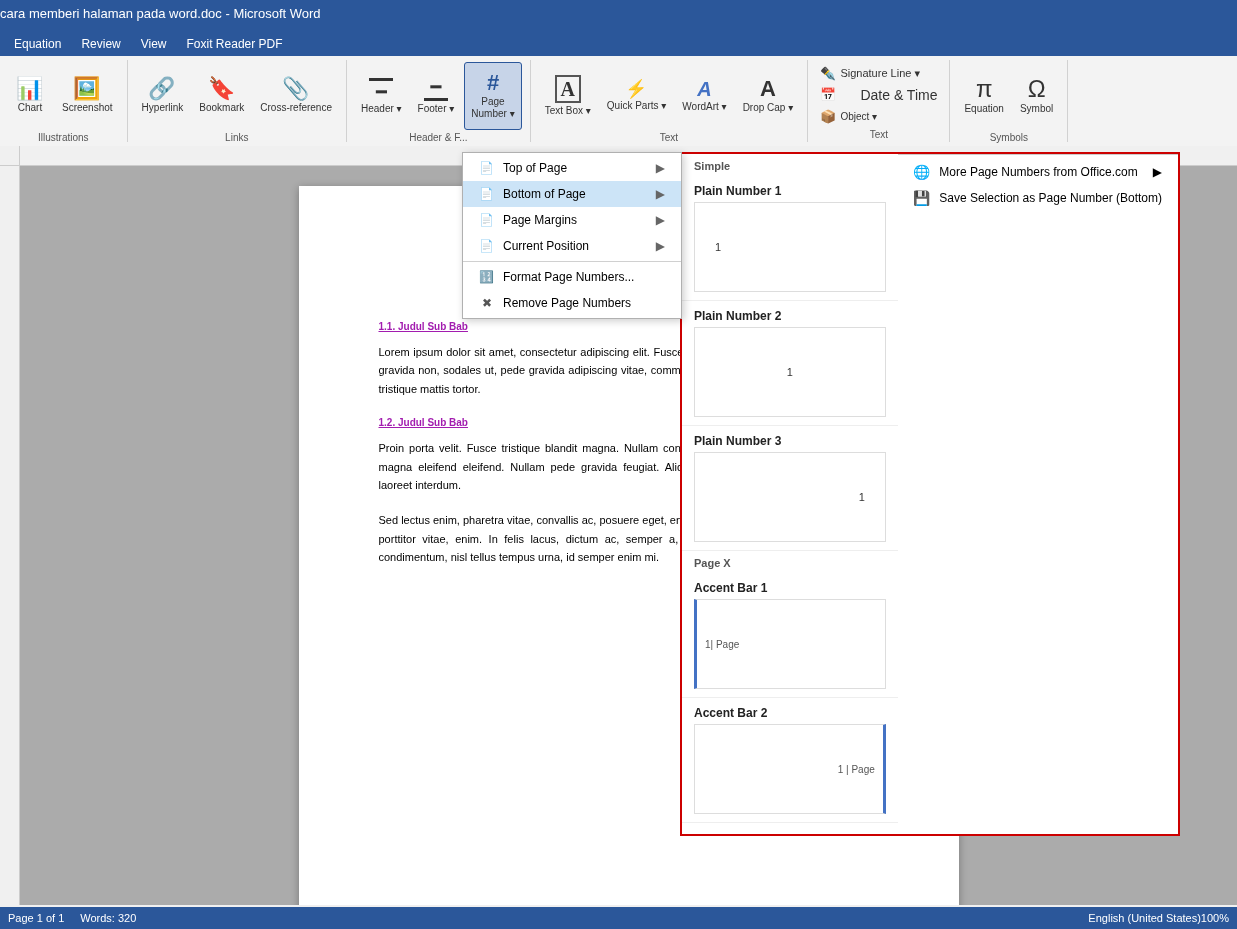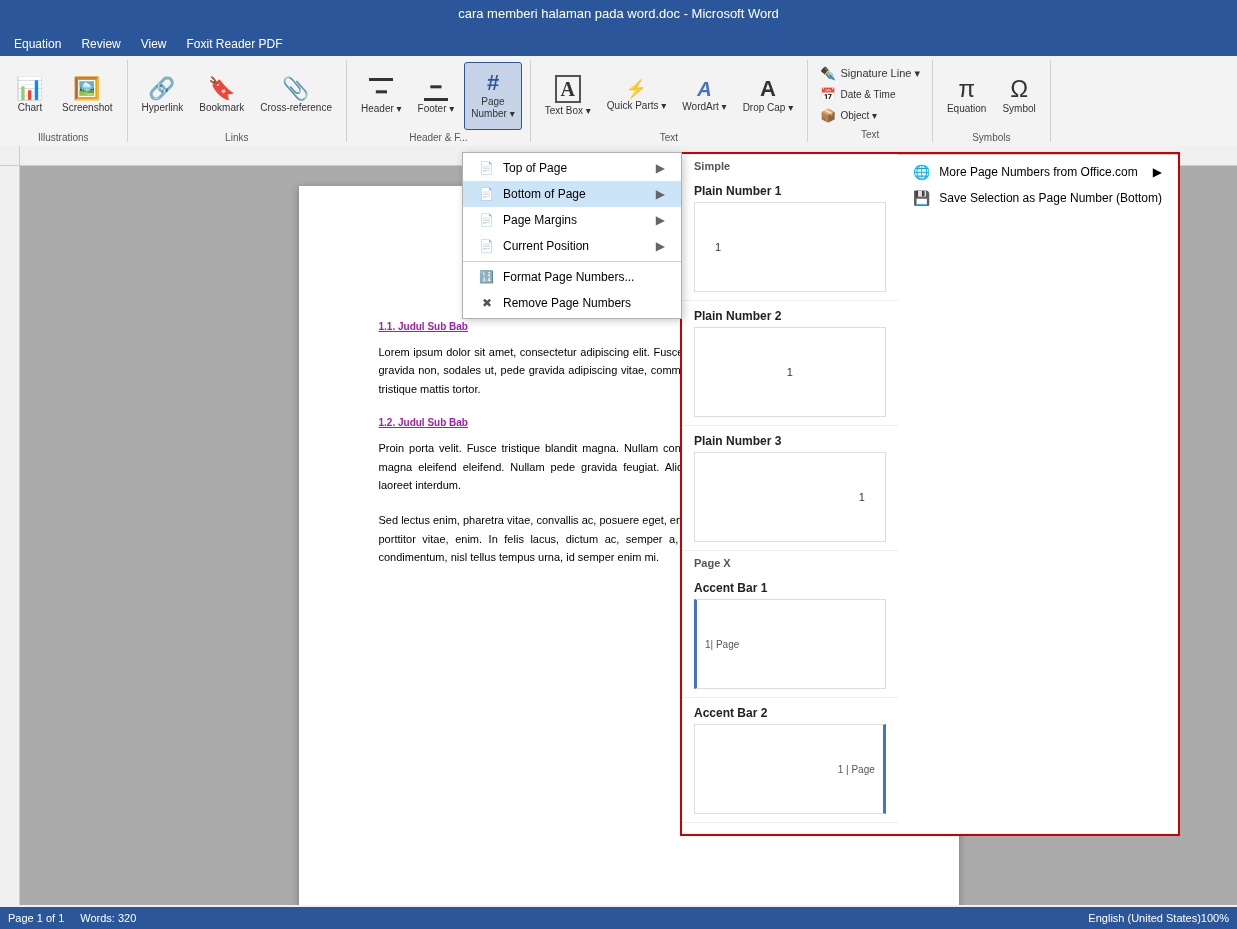--- a/index.html
+++ b/index.html
@@ -2,21 +2,21 @@
 <html><head>
   <meta charset="utf-8">
   <style>
     * { box-sizing: border-box; margin: 0; padding: 0; }
     body { font-family: 'Segoe UI', Arial, sans-serif; font-size: 12px; background: #f0f0f0; width: 1237px; height: 929px; overflow: hidden; }
 
     
     .title-bar {
       background: #2b579a;
       color: white;
-      text-align: center;
+      text-align: left;
       padding: 4px 0;
       font-size: 13px;
       height: 28px;
       line-height: 20px;
     }
 
     .ribbon-tabs {
       display: flex;
       background: #2b579a;
       height: 28px;
@@ -422,21 +422,21 @@
   </div>
 
   <div class="ribbon-group" style="min-width:120px;">
     <div style="display:flex;flex-direction:column;gap:2px;flex:1;justify-content:center;">
       <div class="ribbon-btn-small" style="display:flex;flex-direction:row;align-items:center;gap:4px;padding:2px 4px;">
         <span style="font-size:13px;">✒️</span>
         <span style="font-size:11px;">Signature Line ▾</span>
       </div>
       <div class="ribbon-btn-small" style="display:flex;flex-direction:row;align-items:center;gap:4px;padding:2px 4px;">
         <span style="font-size:13px;">📅</span>
-        <span style="font-size:10px;">Date &amp; Time</span>
+        <span style="font-size:14px;margin-left:20px;">Date &amp; Time</span>
       </div>
       <div class="ribbon-btn-small" style="display:flex;flex-direction:row;align-items:center;gap:4px;padding:2px 4px;">
         <span style="font-size:13px;">📦</span>
         <span style="font-size:10px;">Object ▾</span>
       </div>
     </div>
     <div class="ribbon-group-label">Text</div>
   </div>
 
   <div class="ribbon-group">

